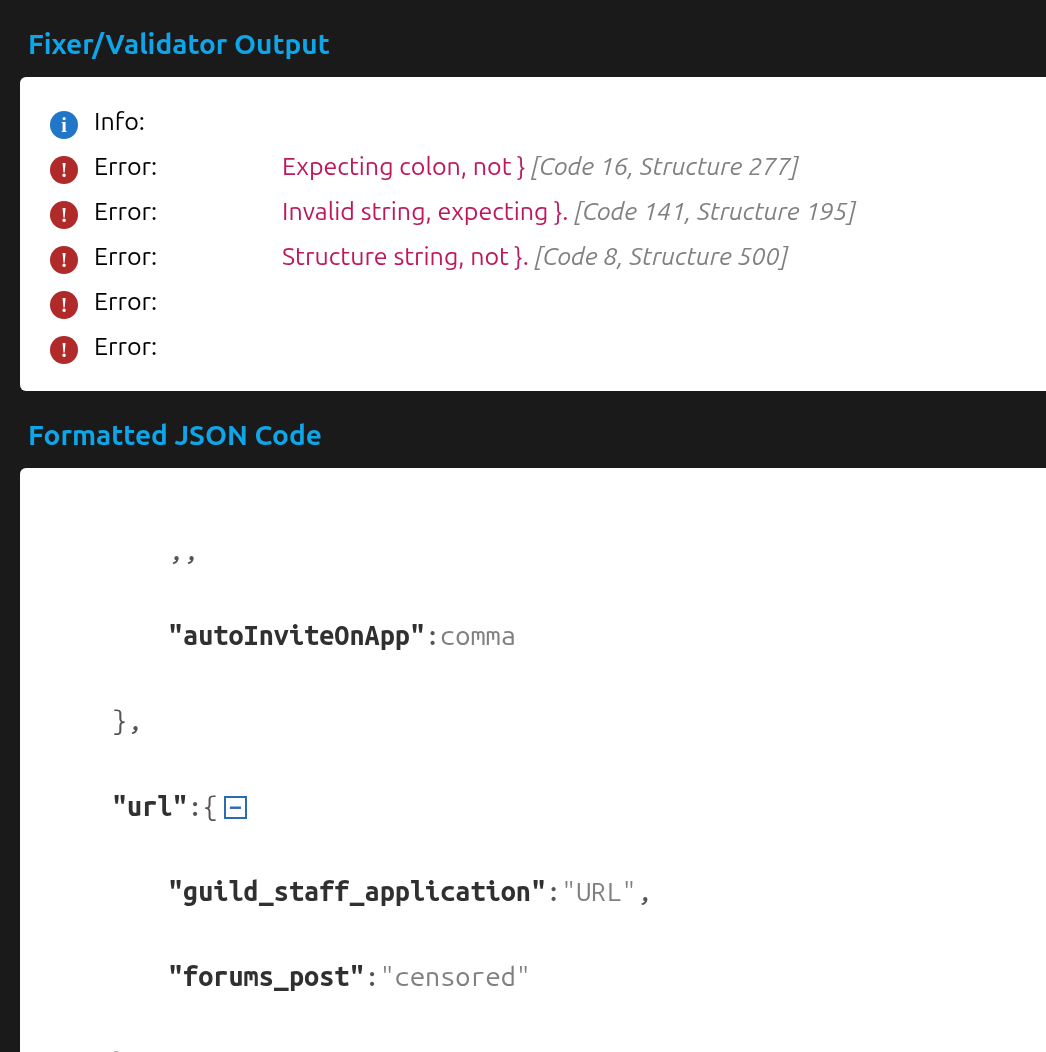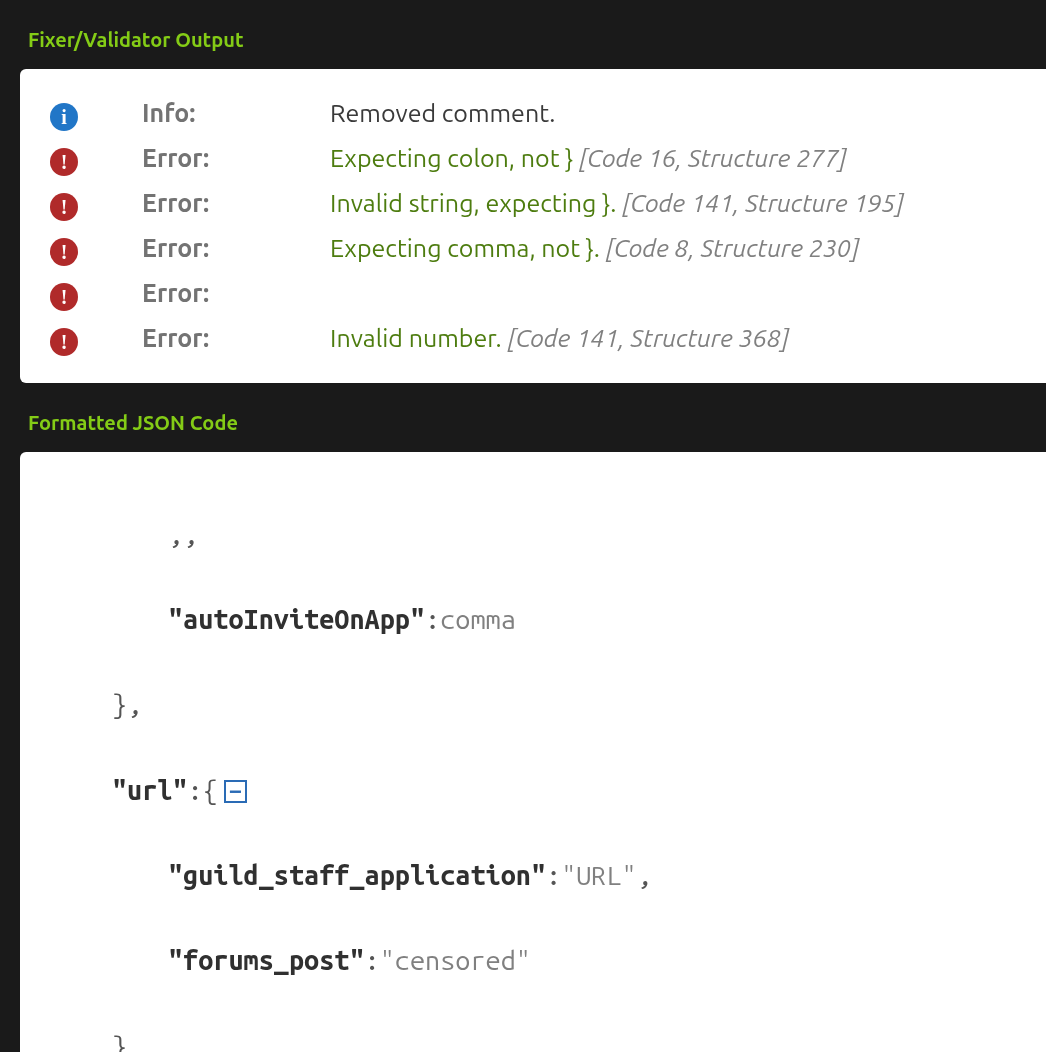--- a/index.html
+++ b/index.html
@@ -4,22 +4,22 @@
 <style>
   * { margin: 0; padding: 0; box-sizing: border-box; }
   body {
     background: #1a1a1a;
     font-family: -apple-system, BlinkMacSystemFont, "Segoe UI", "Ubuntu", "Helvetica Neue", sans-serif;
     width: 1046px;
     height: 1052px;
     overflow: hidden;
   }
   .section-title {
-    color: #84cc16;
-    font-size: 20px;
+    color: #0ea5e9;
+    font-size: 28px;
     font-weight: 700;
     padding: 28px 0 18px 28px;
   }
   .panel {
     background: #ffffff;
     margin: 0 0 0 20px;
     border-radius: 6px 0 0 6px;
     padding: 22px 30px 22px 30px;
   }
   .validator-row {
@@ -48,30 +48,29 @@
     color: #fff;
     font-weight: 900;
     font-size: 20px;
     font-family: Georgia, serif;
   }
   .icon-info { background: #2176c7; }
   .icon-error { background: #b02a2a; }
   .label-col {
     width: 188px;
     flex-shrink: 0;
-    font-weight: 700;
-    color: #737373;
-    margin-left: 48px;
+    font-weight: 400;
+    color: #000000;
   }
   .msg-col {
     flex: 1;
     color: #3a3a3a;
   }
   .msg-link {
-    color: #4d7c0f;
+    color: #be185d;
     cursor: pointer;
   }
   .msg-code {
     color: #808080;
     font-style: italic;
   }
   .json-panel {
     background: #ffffff;
     margin: 0 0 0 20px;
     border-radius: 6px 0 0 6px;
@@ -119,23 +118,20 @@
 <body>
 
 <div class="section-title">Fixer/Validator Output</div>
 
 <div class="panel">
   <div class="validator-row">
     <div class="icon-col">
       <div class="icon-circle icon-info">i</div>
     </div>
     <div class="label-col">Info:</div>
-    <div class="msg-col">
-      <span>Removed comment.</span>
-    </div>
   </div>
 
   <div class="validator-row">
     <div class="icon-col">
       <div class="icon-circle icon-error">!</div>
     </div>
     <div class="label-col">Error:</div>
     <div class="msg-col">
       <span class="msg-link">Expecting colon, not }</span>
       <span> </span>
@@ -154,43 +150,38 @@
       <span class="msg-code">[Code 141, Structure 195]</span>
     </div>
   </div>
 
   <div class="validator-row">
     <div class="icon-col">
       <div class="icon-circle icon-error">!</div>
     </div>
     <div class="label-col">Error:</div>
     <div class="msg-col">
-      <span class="msg-link">Expecting comma, not }.</span>
+      <span class="msg-link">Structure string, not }.</span>
       <span> </span>
-      <span class="msg-code">[Code 8, Structure 230]</span>
-    </div>
-  </div>
-
-  <div class="validator-row">
-    <div class="icon-col">
-      <div class="icon-circle icon-error">!</div>
-    </div>
-    <div class="label-col">Error:</div>
-  </div>
-
-  <div class="validator-row">
-    <div class="icon-col">
-      <div class="icon-circle icon-error">!</div>
-    </div>
-    <div class="label-col">Error:</div>
-    <div class="msg-col">
-      <span class="msg-link">Invalid number.</span>
-      <span> </span>
-      <span class="msg-code">[Code 141, Structure 368]</span>
-    </div>
+      <span class="msg-code">[Code 8, Structure 500]</span>
+    </div>
+  </div>
+
+  <div class="validator-row">
+    <div class="icon-col">
+      <div class="icon-circle icon-error">!</div>
+    </div>
+    <div class="label-col">Error:</div>
+  </div>
+
+  <div class="validator-row">
+    <div class="icon-col">
+      <div class="icon-circle icon-error">!</div>
+    </div>
+    <div class="label-col">Error:</div>
   </div>
 </div>
 
 <div class="section-title">Formatted JSON Code</div>
 
 <div class="json-panel">
 <span class="ind2"><span class="json-punct">,,</span></span>
 <span class="ind2"><span class="json-key">"autoInviteOnApp"</span><span class="json-punct">:</span><span class="json-bool">comma</span></span>
 <span class="ind1"><span class="json-punct">},</span></span>
 <span class="ind1"><span class="json-key">"url"</span><span class="json-punct">:{</span><span class="toggle-box">−</span></span>

